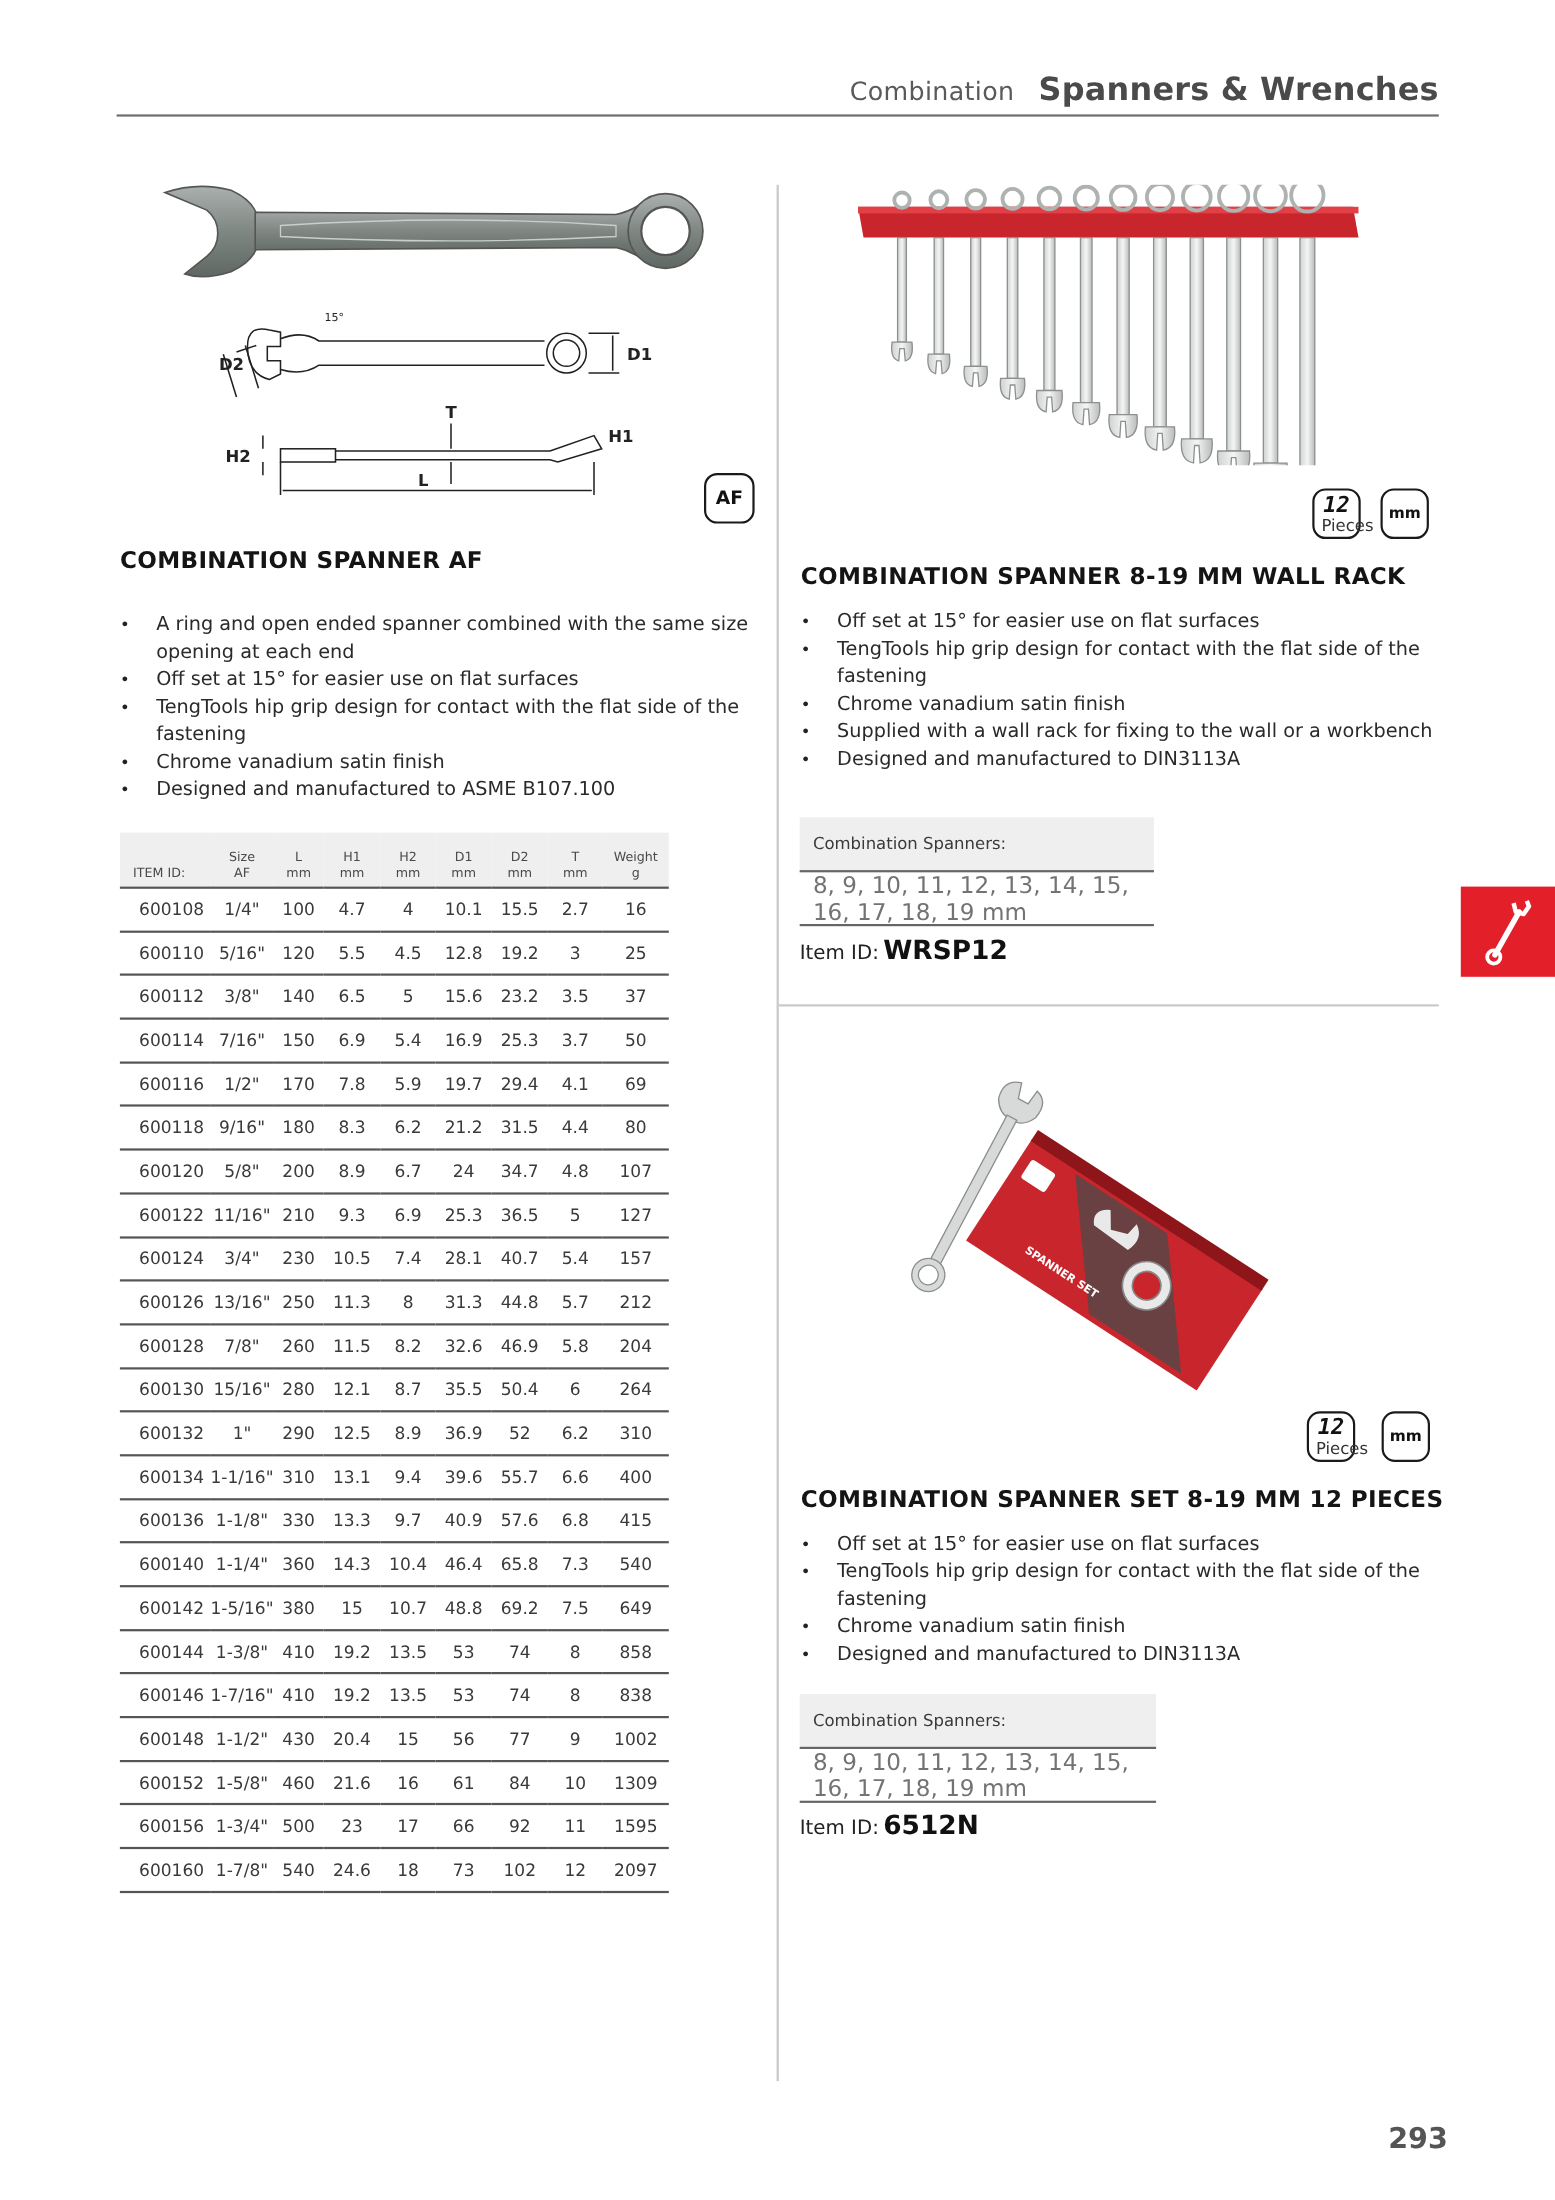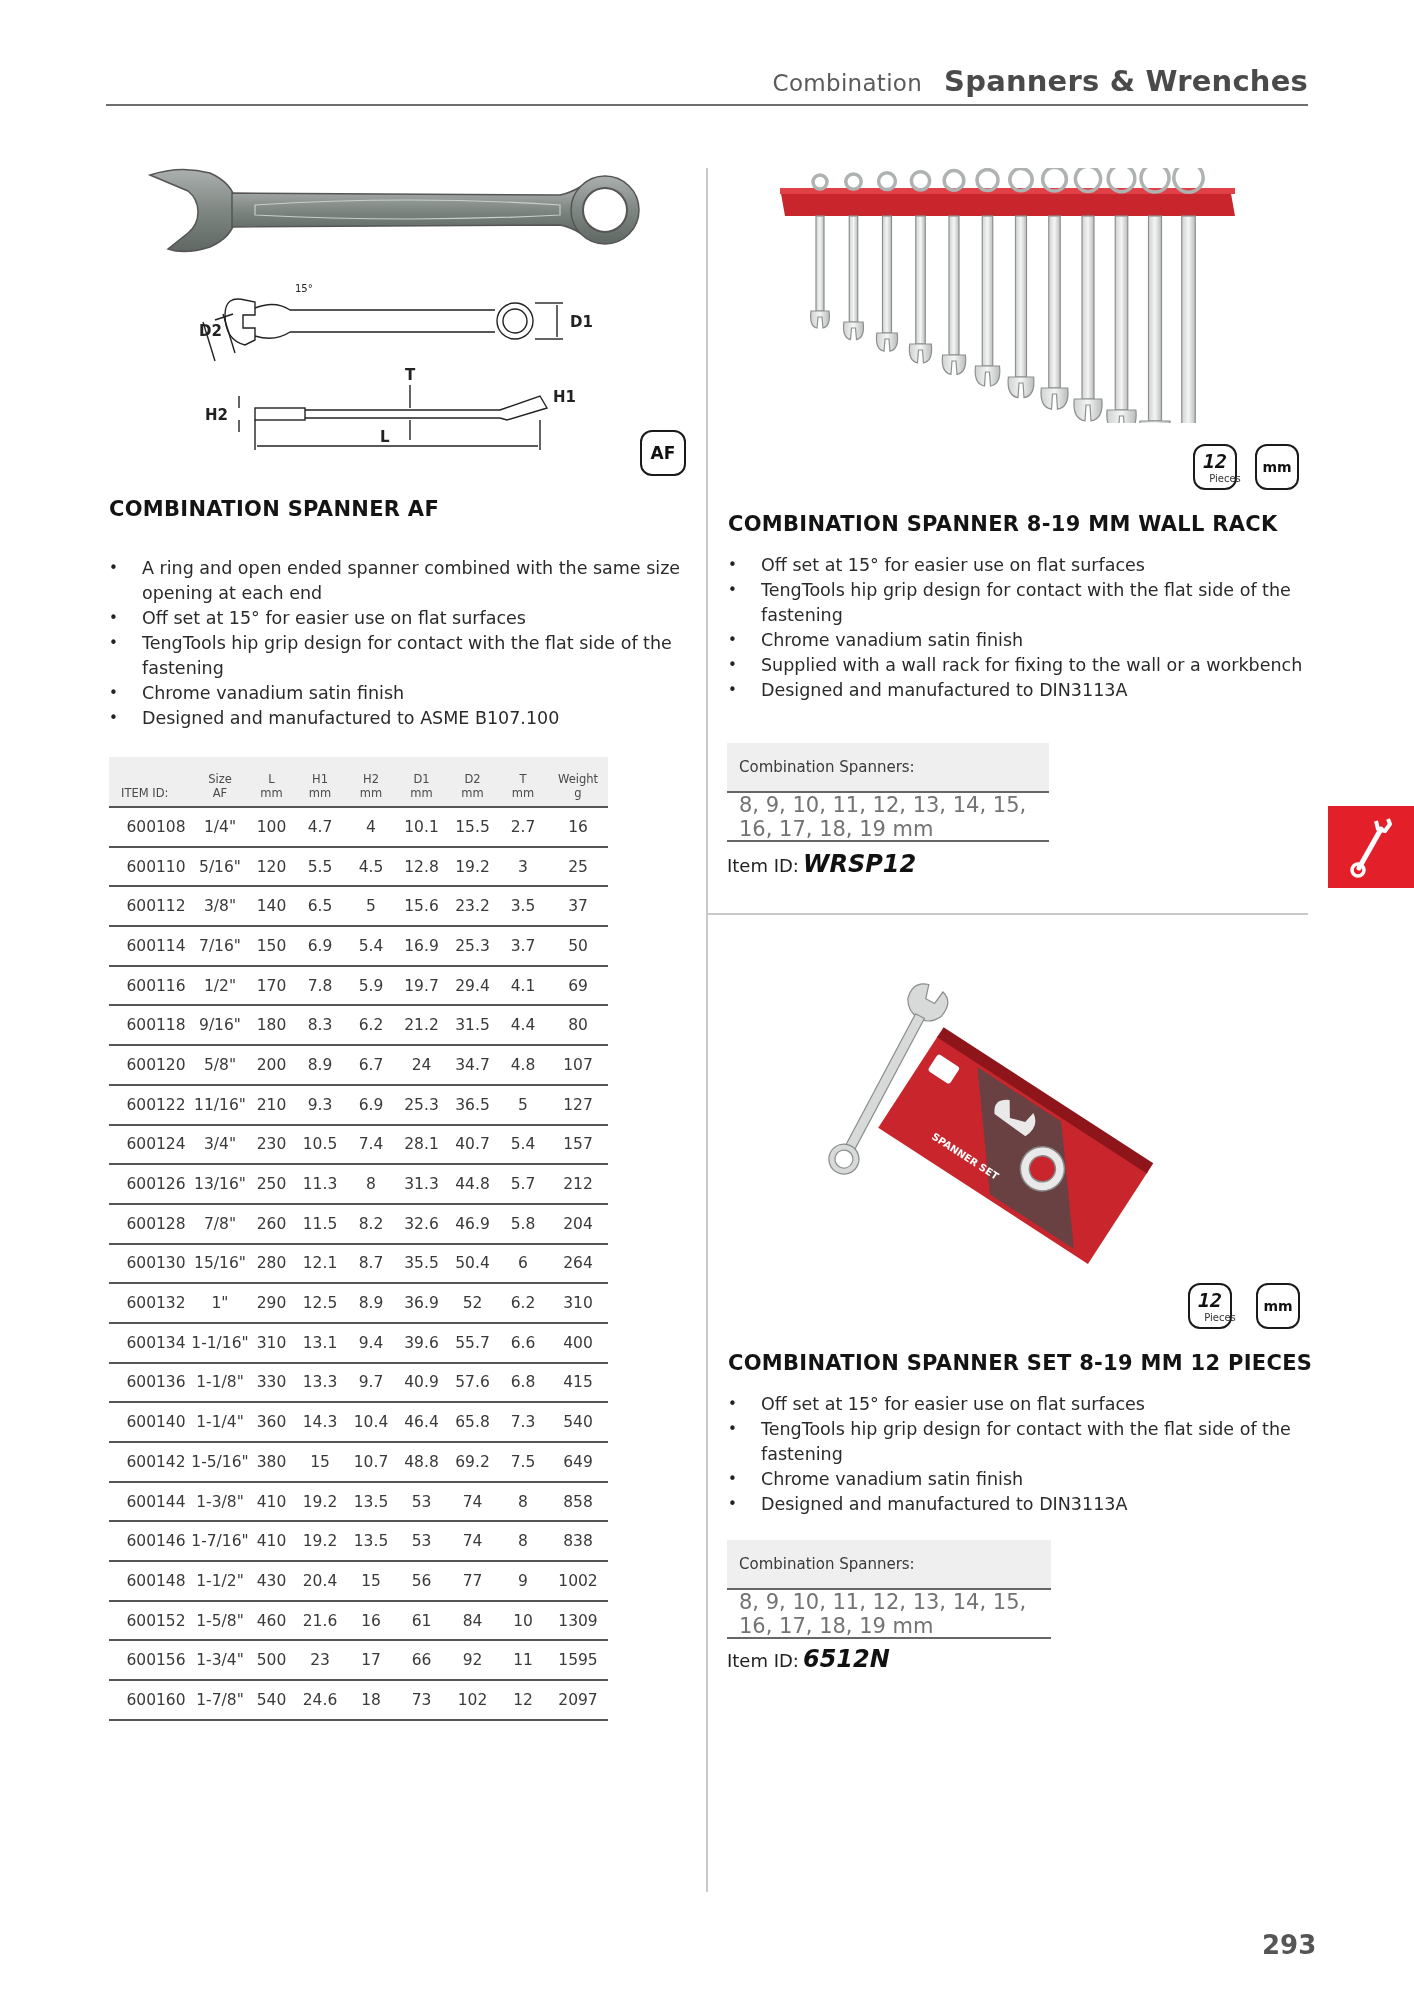--- a/index.html
+++ b/index.html
@@ -16,21 +16,21 @@
   .vdivider { position: absolute; left: 706px; top: 168px; width: 2px; height: 1724px; background: #c9c9c9; }
   .hdivider { position: absolute; left: 708px; top: 913px; width: 600px; height: 2px; background: #c9c9c9; }
 
   
   .side-tab { position: absolute; left: 1328px; top: 806px; width: 86px; height: 82px; background: #e3202a; display: flex; align-items: center; justify-content: center; }
 
   
   .badge { position: absolute; border: 2.5px solid #1a1a1a; border-radius: 12px; background: #fff; display: flex; flex-direction: column; align-items: center; justify-content: center; }
   .badge .big { font-size: 17px; font-weight: bold; color: #111; line-height: 1; }
   .badge .num { font-size: 20px; font-weight: bold; font-style: italic; color: #111; line-height: 1; font-family: "DejaVu Sans Mono", monospace; }
-  .badge .small { font-size: 10px; color: #333; line-height: 1.1; margin-top: 2px; padding-left: 20px; }
+  .badge .small { font-size: 15px; color: #333; line-height: 1.1; margin-top: 2px; padding-left: 20px; }
 
   
   .ptitle { position: absolute; font-size: 21px; font-weight: bold; color: #141414; letter-spacing: 0.3px; white-space: nowrap; }
 
   
   .bullets { position: absolute; list-style: none; font-size: 17.5px; color: #2a2a2a; line-height: 25px; }
   .bullets li { position: relative; padding-left: 33px; }
   .bullets li::before { content: "•"; position: absolute; left: 0; top: 0; font-size: 15px; color: #222; }
 
   
@@ -41,21 +41,21 @@
   .spec-table td { font-size: 15.5px; color: #3a3a3a; text-align: center; height: 39.7px; border-bottom: 2px solid #555; }
   .spec-table td.left { text-align: center; padding-left: 12px; }
 
   
   .sizes { position: absolute; width: 324px; }
   .sizes .hd { background: #efefef; height: 50px; font-size: 15px; color: #3a3a3a; padding-left: 12px; display: flex; align-items: center; border-bottom: 2.5px solid #666; }
   .sizes .val { height: 49px; font-size: 21px; color: #737373; padding-left: 12px; display: flex; align-items: center; border-bottom: 2.5px solid #666; }
 
   .itemid { position: absolute; white-space: nowrap; color: #222; }
   .itemid .lbl { font-size: 18px; }
-  .itemid .code { font-size: 24px; font-weight: bold; color: #111; margin-left: 4px; font-style: italic; }
+  .itemid .code { font-size: 24px; font-weight: bold; color: #111; margin-left: 4px; }
 
   .page-number { position: absolute; left: 1262px; top: 1930px; font-size: 26px; color: #555; font-weight: bold; }
 
   
   .img-box { position: absolute; }
 </style>
 </head>
 <body>
 
 <div class="page-header">

